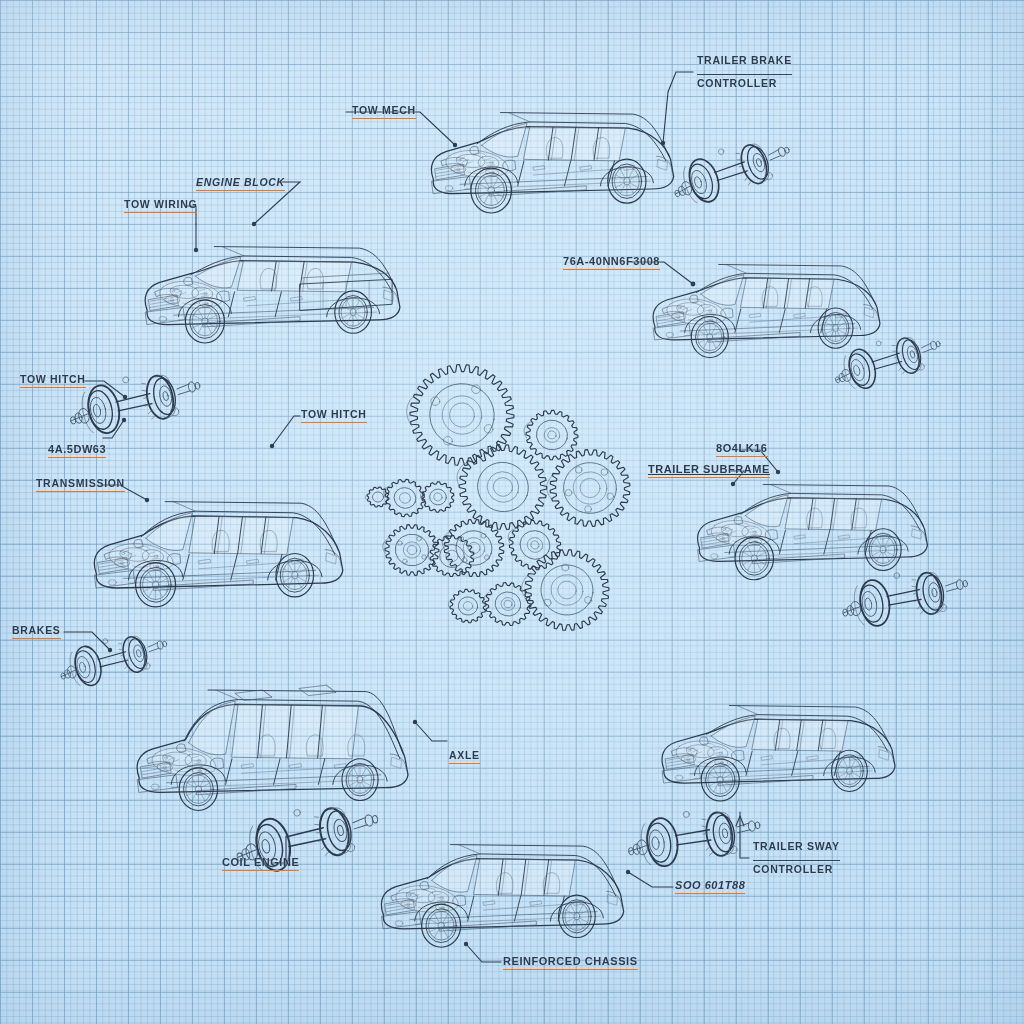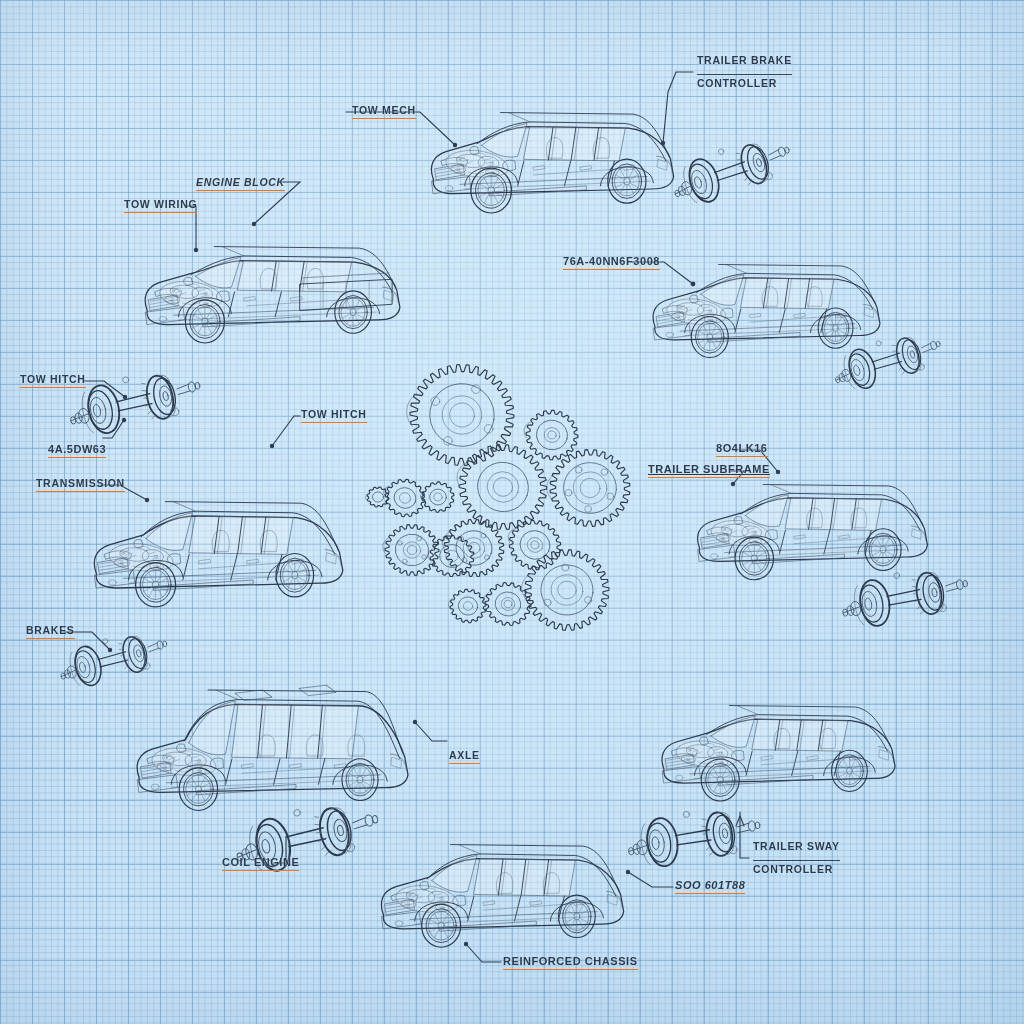--- a/index.html
+++ b/index.html
@@ -903,21 +903,21 @@
       <div class="label two-line" style="left: 697px; top: 54px;"><span class="l1">TRAILER BRAKE</span><span class="l2">CONTROLLER</span></div>
       <div class="label underline" style="left: 196px; top: 176px; font-style: italic;">ENGINE BLOCK</div>
       <div class="label underline" style="left: 124px; top: 198px;">TOW WIRING</div>
       <div class="label underline small" style="left: 563px; top: 255px;">76A-40NN6F3008</div>
       <div class="label underline" style="left: 20px; top: 373px;">TOW HITCH</div>
       <div class="label underline small" style="left: 48px; top: 443px;">4A.5DW63</div>
       <div class="label underline" style="left: 301px; top: 408px;">TOW HITCH</div>
       <div class="label underline small" style="left: 716px; top: 442px;">8O4LK16</div>
       <div class="label underline" style="left: 24px; top: 477px; margin-left: 12px;">TRANSMISSION</div>
       <div class="label underline small" style="left: 648px; top: 463px; text-decoration: underline;">TRAILER SUBFRAME</div>
-      <div class="label underline" style="left: 26px; top: 624px;">BRAKES</div>
+      <div class="label underline" style="left: 12px; top: 624px;">BRAKES</div>
       <div class="label underline" style="left: 449px; top: 749px;">AXLE</div>
       <div class="label underline small" style="left: 222px; top: 856px;">COIL ENGINE</div>
       <div class="label two-line" style="left: 753px; top: 840px;"><span class="l1">TRAILER SWAY</span><span class="l2">CONTROLLER</span></div>
       <div class="label underline small" style="left: 675px; top: 879px; font-style: italic;">SOO 601T88</div>
       <div class="label underline small" style="left: 503px; top: 955px; text-align: center;">REINFORCED CHASSIS</div>
     </div>
 
 </div>
 
 </body></html>

